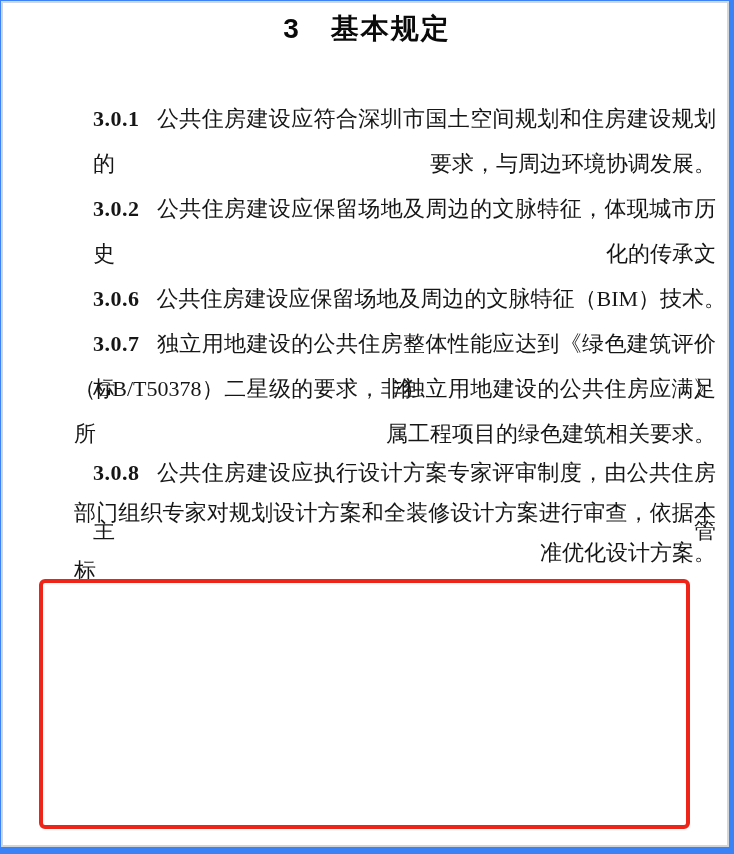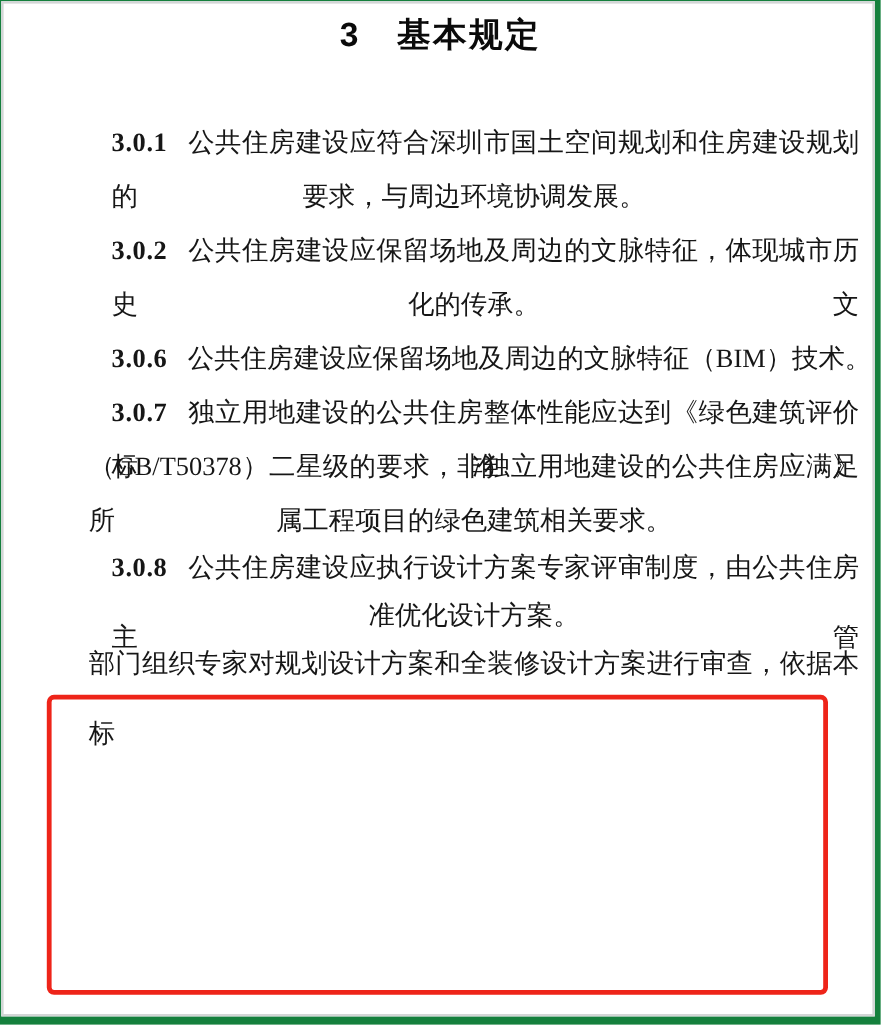--- a/index.html
+++ b/index.html
@@ -1,20 +1,20 @@
 <!DOCTYPE html>
 <html><head>
 <meta charset="utf-8">
 <style>
   html, body { margin: 0; padding: 0; background: #ffffff; }
   .canvas {
     position: relative;
     width: 734px;
     height: 854px;
-    background: #15803d;
+    background: #3b82f6;
     overflow: hidden;
     font-family: "Liberation Serif", "DejaVu Serif", serif;
     color: #161616;
   }
   .page-frame {
     position: absolute;
     left: 1px;
     top: 1px;
     width: 724px;
     height: 842px;
@@ -40,21 +40,21 @@
     left: 48px;
     top: 96px;
     width: 642px;
     margin-left: 26px;
   }
   .line {
     height: 45px;
     line-height: 45px;
     font-size: 22px;
     white-space: nowrap;
-    text-align: center;
+    text-align: right;
   }
   .line.jfull {
     white-space: normal;
     text-align: justify;
     text-align-last: justify;
   }
   .line .num {
     font-weight: 700;
     letter-spacing: 0.5px;
   }
@@ -103,21 +103,21 @@
     </div>
 
     <div class="clause">
       <div class="line first jfull"><span class="num">3.0.7</span><span class="numgap"></span><span>独立用地建设的公共住房整体性能应达到《绿色建筑评价标准》</span></div>
       <div class="line jfull"><span>（GB/T50378）二星级的要求，非独立用地建设的公共住房应满足所</span></div>
       <div class="line"><span>属工程项目的绿色建筑相关要求。</span></div>
     </div>
 
     <div class="clause clause-last">
       <div class="line first jfull"><span class="num">3.0.8</span><span class="numgap"></span><span>公共住房建设应执行设计方案专家评审制度，由公共住房主管</span></div>
+      <div class="line jfull"><span>部门组织专家对规划设计方案和全装修设计方案进行审查，依据本标</span></div>
       <div class="line"><span>准优化设计方案。</span></div>
-      <div class="line jfull"><span>部门组织专家对规划设计方案和全装修设计方案进行审查，依据本标</span></div>
     </div>
 
   </div>
 
   <div class="highlight-box"></div>
 
 </div>
 
 </body></html>

